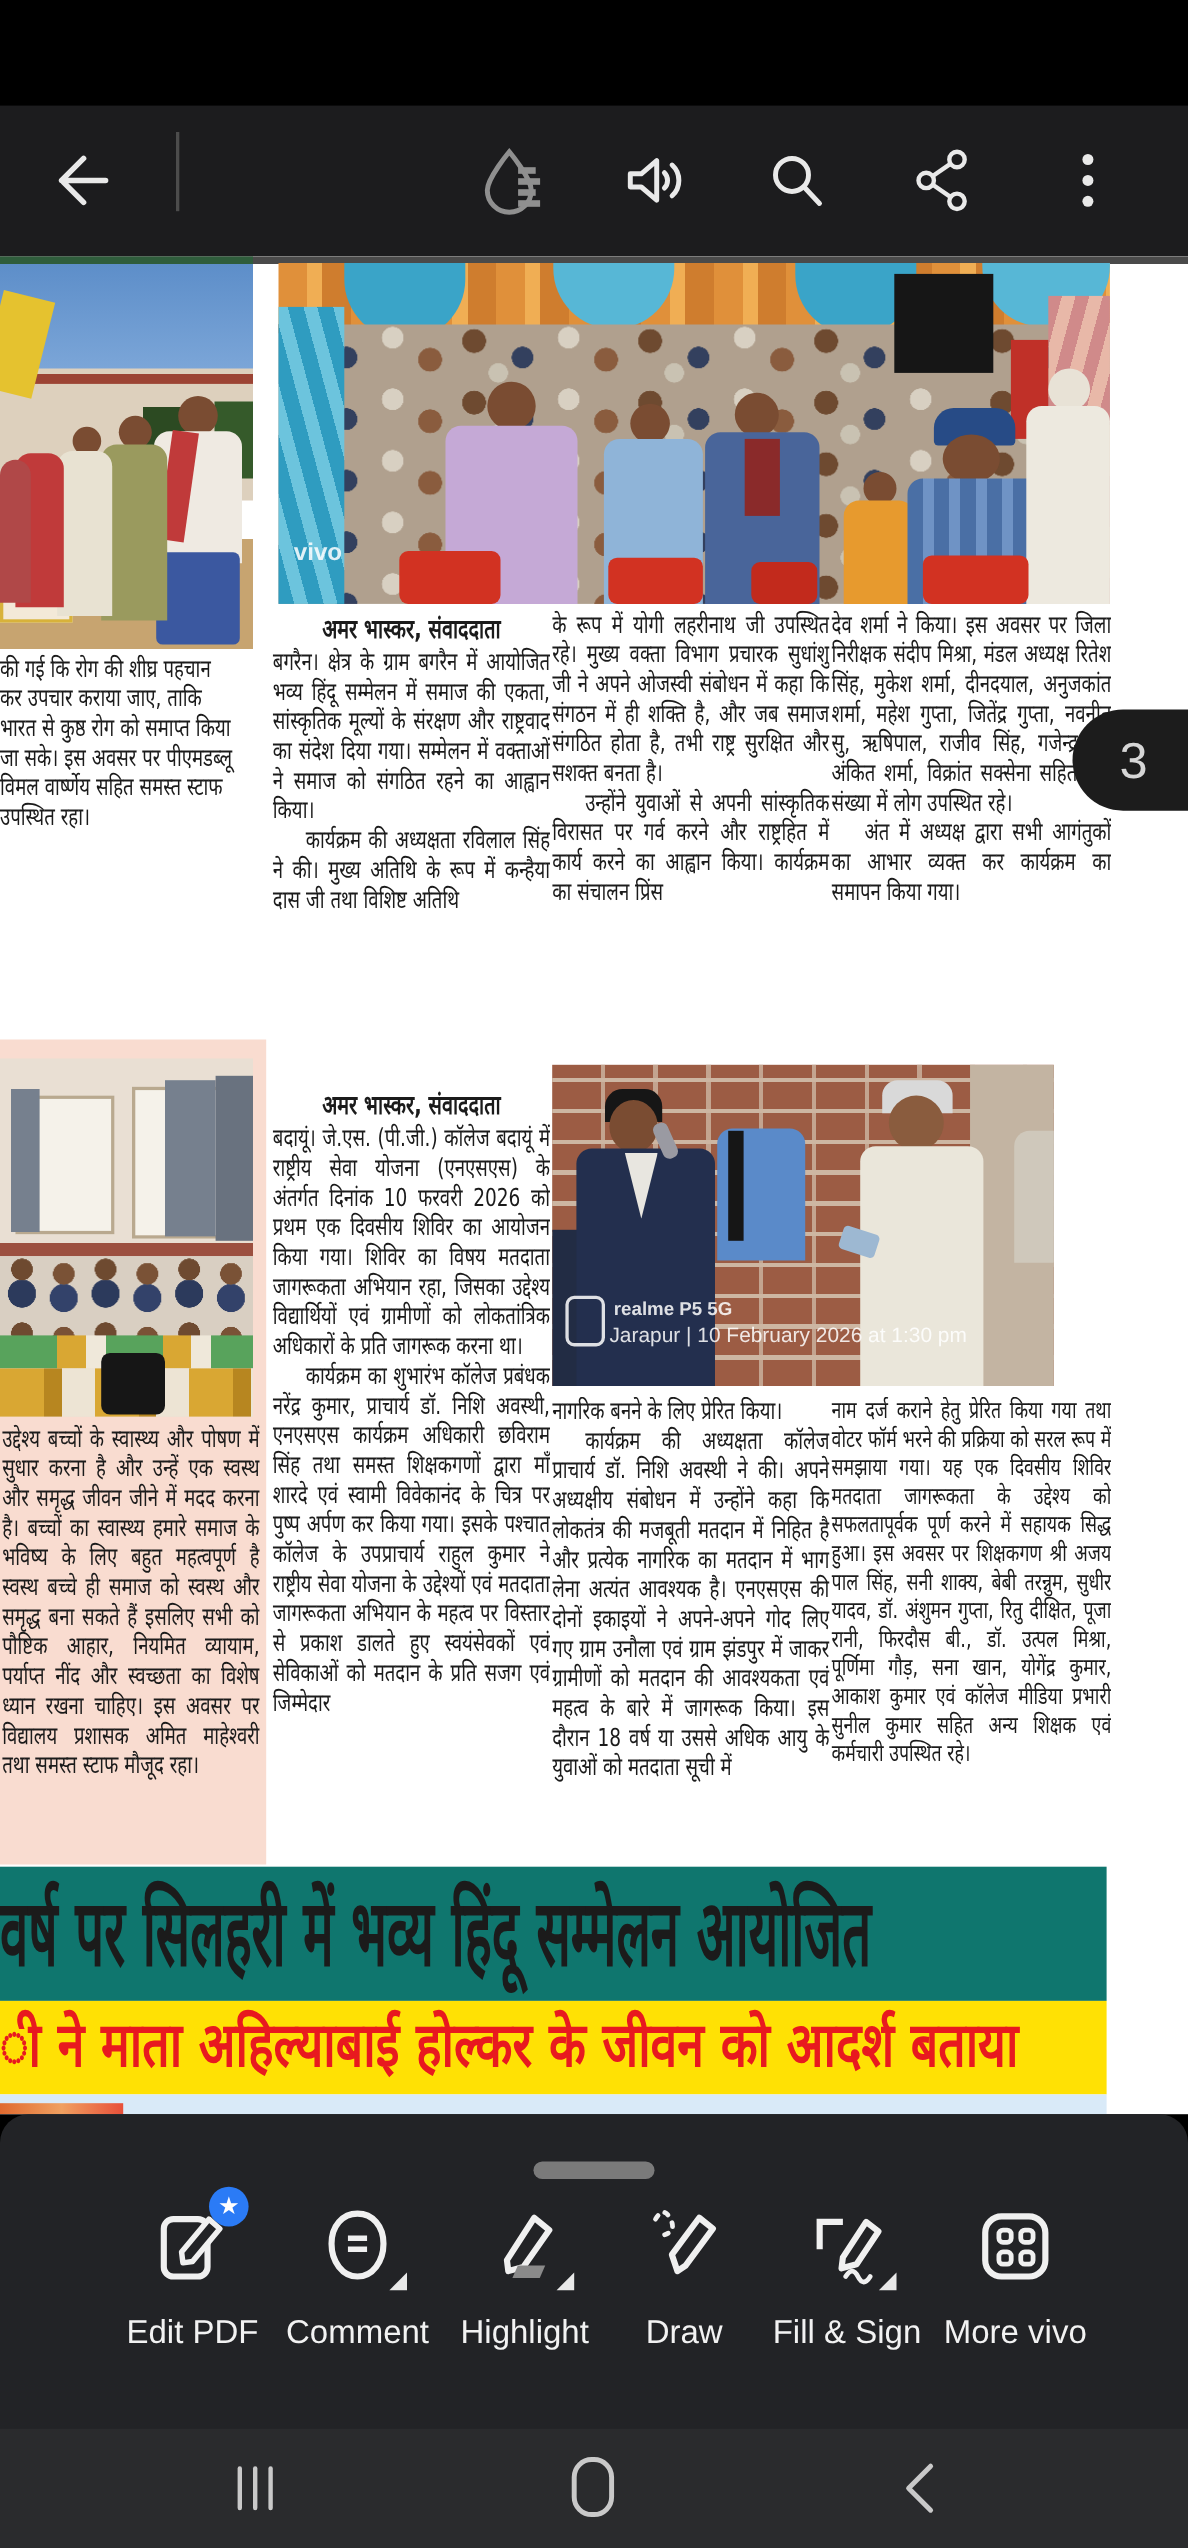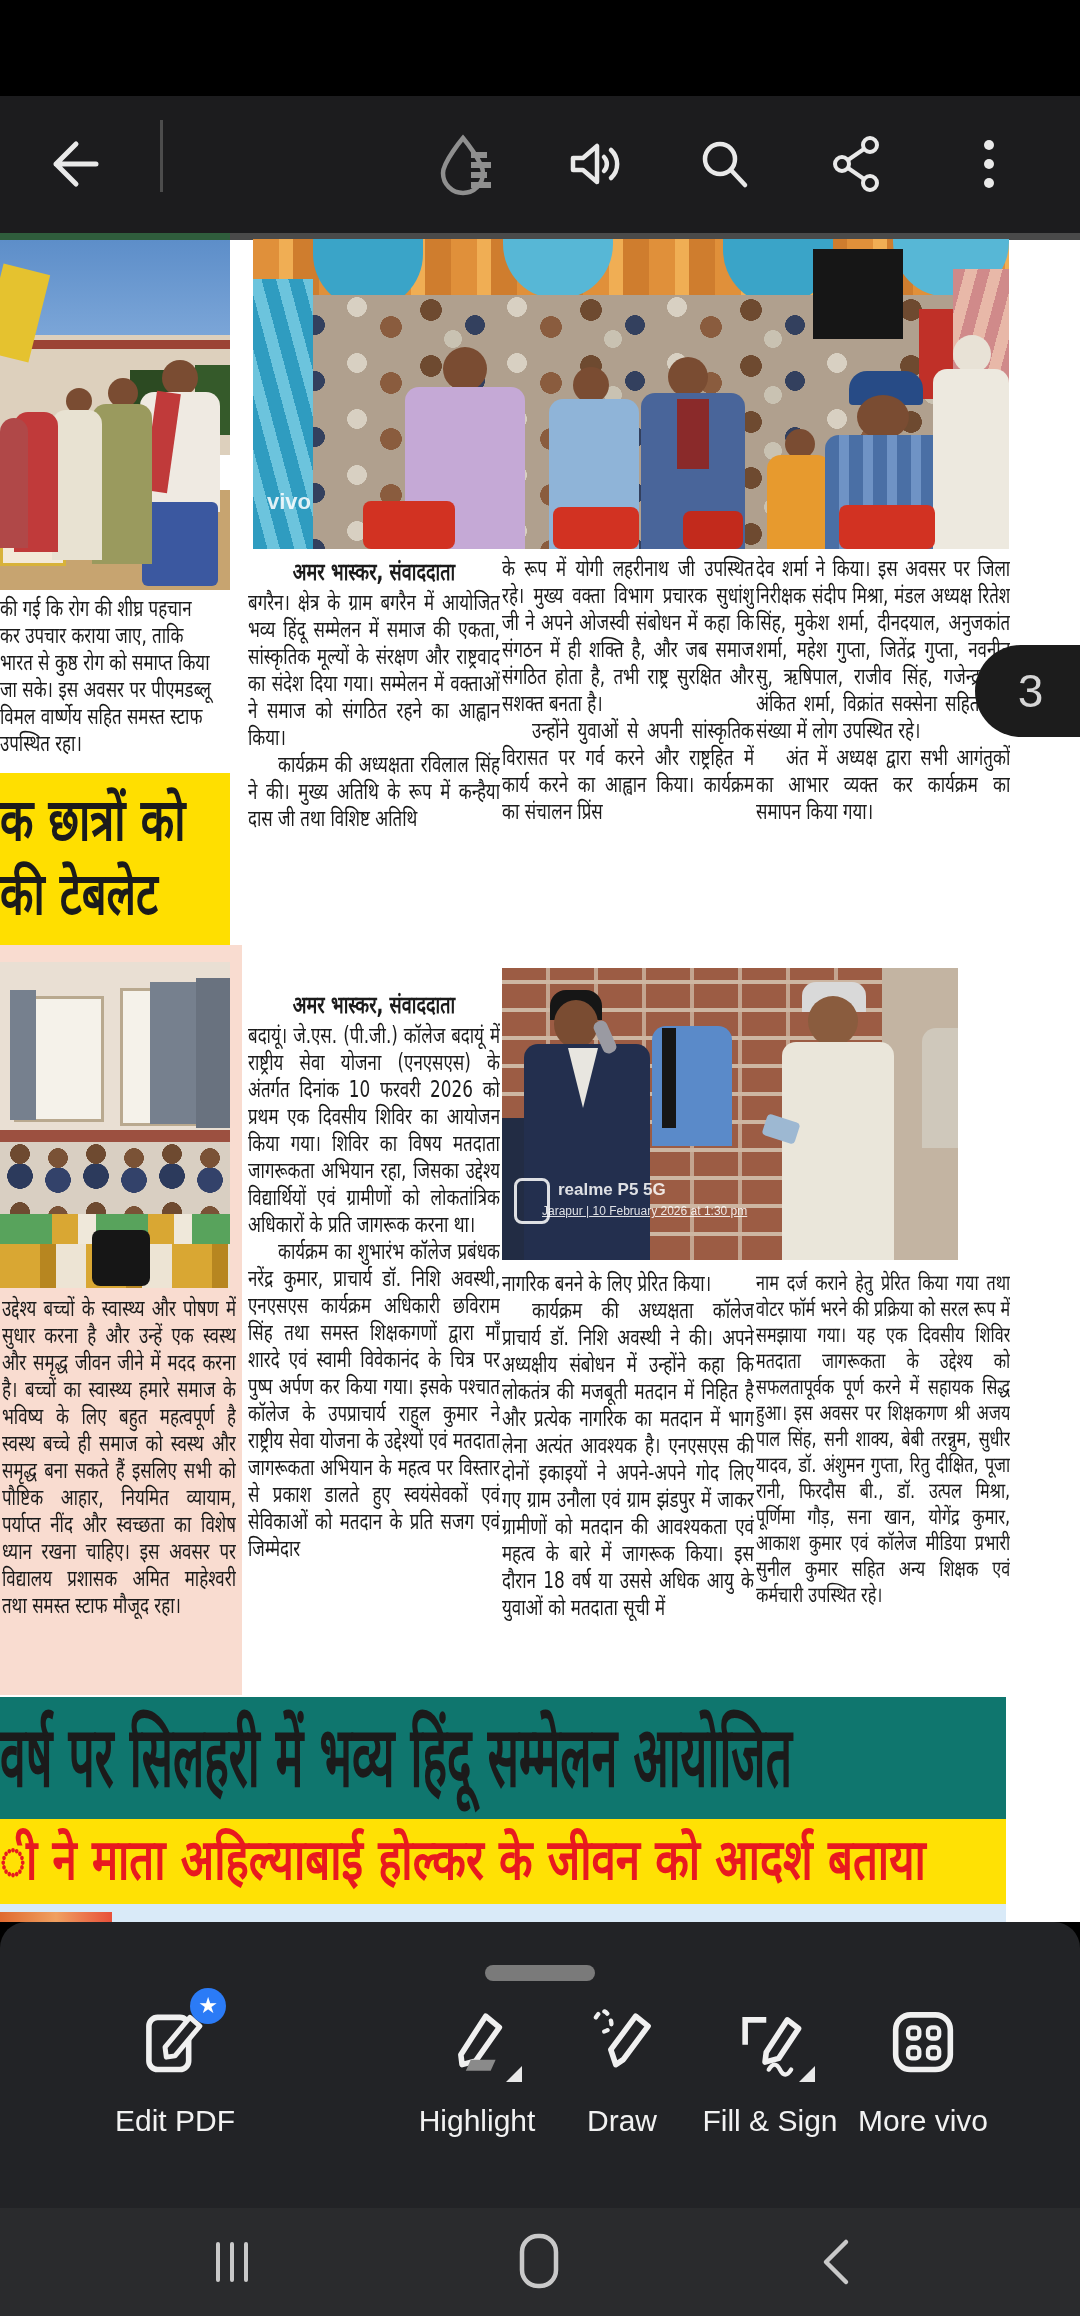--- a/index.html
+++ b/index.html
@@ -205,26 +205,20 @@
       <div class="cond" style="width:312px;">
         <p class="body-txt" style="white-space:nowrap;">की गई कि रोग की शीघ्र पहचान</p>
         <p class="body-txt" style="white-space:nowrap;">कर उपचार कराया जाए, ताकि</p>
         <p class="body-txt" style="white-space:nowrap;">भारत से कुष्ठ रोग को समाप्त किया</p>
         <p class="body-txt" style="white-space:nowrap;">जा सके। इस अवसर पर पीएमडब्लू</p>
         <p class="body-txt" style="white-space:nowrap;">विमल वार्ष्णेय सहित समस्त स्टाफ</p>
         <p class="body-txt" style="white-space:nowrap;">उपस्थित रहा।</p>
       </div>
     </div>
 
-    <div class="abs news" style="left:0;top:540px;width:230px;height:172px;background:#ffdf00;overflow:hidden;">
-      <div class="cond" style="width:306px;padding-top:10px;">
-        <p style="font-size:58px;font-weight:bold;line-height:74px;white-space:nowrap;">क छात्रों को</p>
-        <p style="font-size:58px;font-weight:bold;line-height:74px;white-space:nowrap;">की टेबलेट</p>
-      </div>
-    </div>
 
 
     <div class="abs" style="left:0;top:712px;width:242px;height:750px;background:#f9dcd0;"></div>
 
     <div class="abs photo" style="left:0;top:729px;width:230px;height:326px;">
       <div class="abs" style="left:0;top:0;width:230px;height:326px;background:#e9dfd3;"></div>
       <div class="abs" style="left:14px;top:34px;width:84px;height:120px;background:#f5f2ea;border:3px solid #b9a98f;"></div>
       <div class="abs" style="left:10px;top:28px;width:26px;height:130px;background:#76808e;"></div>
       <div class="abs" style="left:120px;top:26px;width:100px;height:132px;background:#f5f2ea;border:3px solid #b9a98f;"></div>
       <div class="abs" style="left:150px;top:20px;width:46px;height:142px;background:#76808e;"></div>
@@ -261,21 +255,21 @@
       <div class="abs" style="left:66px;top:80px;width:30px;height:60px;background:#e8e6e0;clip-path:polygon(0 0,100% 0,50% 100%);"></div>
       <div class="abs" style="left:96px;top:52px;width:14px;height:34px;background:#9a9aa2;transform:rotate(-24deg);border-radius:6px;"></div>
       <div class="abs" style="left:300px;top:14px;width:64px;height:30px;background:#d9d9d9;border-radius:14px 14px 0 0;"></div>
       <div class="abs head" style="left:306px;top:28px;width:50px;height:50px;background:#8a5c3e;"></div>
       <div class="abs person-body" style="left:280px;top:74px;width:112px;height:218px;background:#eae6da;"></div>
       <div class="abs" style="left:262px;top:150px;width:34px;height:22px;background:#9db8d2;border-radius:4px;transform:rotate(18deg);"></div>
       <div class="abs person-body" style="left:420px;top:60px;width:52px;height:120px;background:#cfc8bb;"></div>
       <div class="abs person-body" style="left:466px;top:80px;width:40px;height:120px;background:#5b6b8a;"></div>
       <div class="abs" style="left:12px;top:210px;width:30px;height:40px;border:3px solid rgba(255,255,255,.85);border-radius:8px;"></div>
       <div class="abs wm" style="left:56px;top:212px;font-size:17px;font-weight:bold;">realme P5 5G</div>
-      <div class="abs wm" style="left:40px;top:236px;font-size:12px;text-decoration:underline;">Jarapur | 10 February 2026 at 1:30 pm</div>
+      <div class="abs wm" style="left:52px;top:236px;font-size:19px;">Jarapur | 10 February 2026 at 1:30 pm</div>
     </div>
 
     <div class="abs news" style="left:502px;top:1037px;width:252px;height:408px;overflow:hidden;">
       <div class="cond" style="width:336px;">
         <p class="body-txt jt">नागरिक बनने के लिए प्रेरित किया।</p>
         <p class="body-txt jt ind">कार्यक्रम की अध्यक्षता कॉलेज प्राचार्य डॉ. निशि अवस्थी ने की। अपने अध्यक्षीय संबोधन में उन्होंने कहा कि लोकतंत्र की मजबूती मतदान में निहित है और प्रत्येक नागरिक का मतदान में भाग लेना अत्यंत आवश्यक है। एनएसएस की दोनों इकाइयों ने अपने-अपने गोद लिए गए ग्राम उनौला एवं ग्राम झंडपुर में जाकर ग्रामीणों को मतदान की आवश्यकता एवं महत्व के बारे में जागरूक किया। इस दौरान 18 वर्ष या उससे अधिक आयु के युवाओं को मतदाता सूची में</p>
       </div>
     </div>
 
     <div class="abs news" style="left:756px;top:1037px;width:254px;height:408px;overflow:hidden;">
@@ -311,20 +305,31 @@
       <div class="tool-icon">
         <svg width="82" height="82" viewBox="0 0 66 66">
           <rect x="12" y="14" width="32" height="42" rx="7" fill="none" stroke="#f0f0f0" stroke-width="4.5"></rect>
           <path d="M26 46 l-1 -8 L45 14 l8 7 L33 45 Z" fill="#222326" stroke="#f0f0f0" stroke-width="4" stroke-linejoin="round"></path>
         </svg>
         <div class="star-badge">★</div>
       </div>
       <div class="tool-label">Edit PDF</div>
     </div>
 
+    <div class="abs tool-item" style="left:240px;">
+      <div class="tool-icon">
+        <svg width="82" height="82" viewBox="0 0 66 66">
+          <path d="M33 10 c-11 0 -19 9 -19 22 0 13 8 24 19 24 s19 -11 19 -24 -8 -22 -19 -22 z" fill="none" stroke="#f0f0f0" stroke-width="4.5"></path>
+          <line x1="26" y1="28" x2="40" y2="28" stroke="#f0f0f0" stroke-width="4"></line>
+          <line x1="26" y1="36" x2="40" y2="36" stroke="#f0f0f0" stroke-width="4"></line>
+        </svg>
+        <div class="dd-tri"></div>
+      </div>
+      <div class="tool-label">Comment</div>
+    </div>
 
     <div class="abs tool-item" style="left:537px;">
       <div class="tool-icon">
         <svg width="82" height="82" viewBox="0 0 66 66">
           <path d="M28 52 L24 40 L44 13 L54 21 L34 48 Z" fill="none" stroke="#f0f0f0" stroke-width="4.5" stroke-linejoin="round"></path>
           <path d="M12 14 q6 -10 11 0 t-7 12" fill="none" stroke="#f0f0f0" stroke-width="3.5" stroke-dasharray="3 6" stroke-linecap="round"></path>
         </svg>
       </div>
       <div class="tool-label">Draw</div>
     </div>

